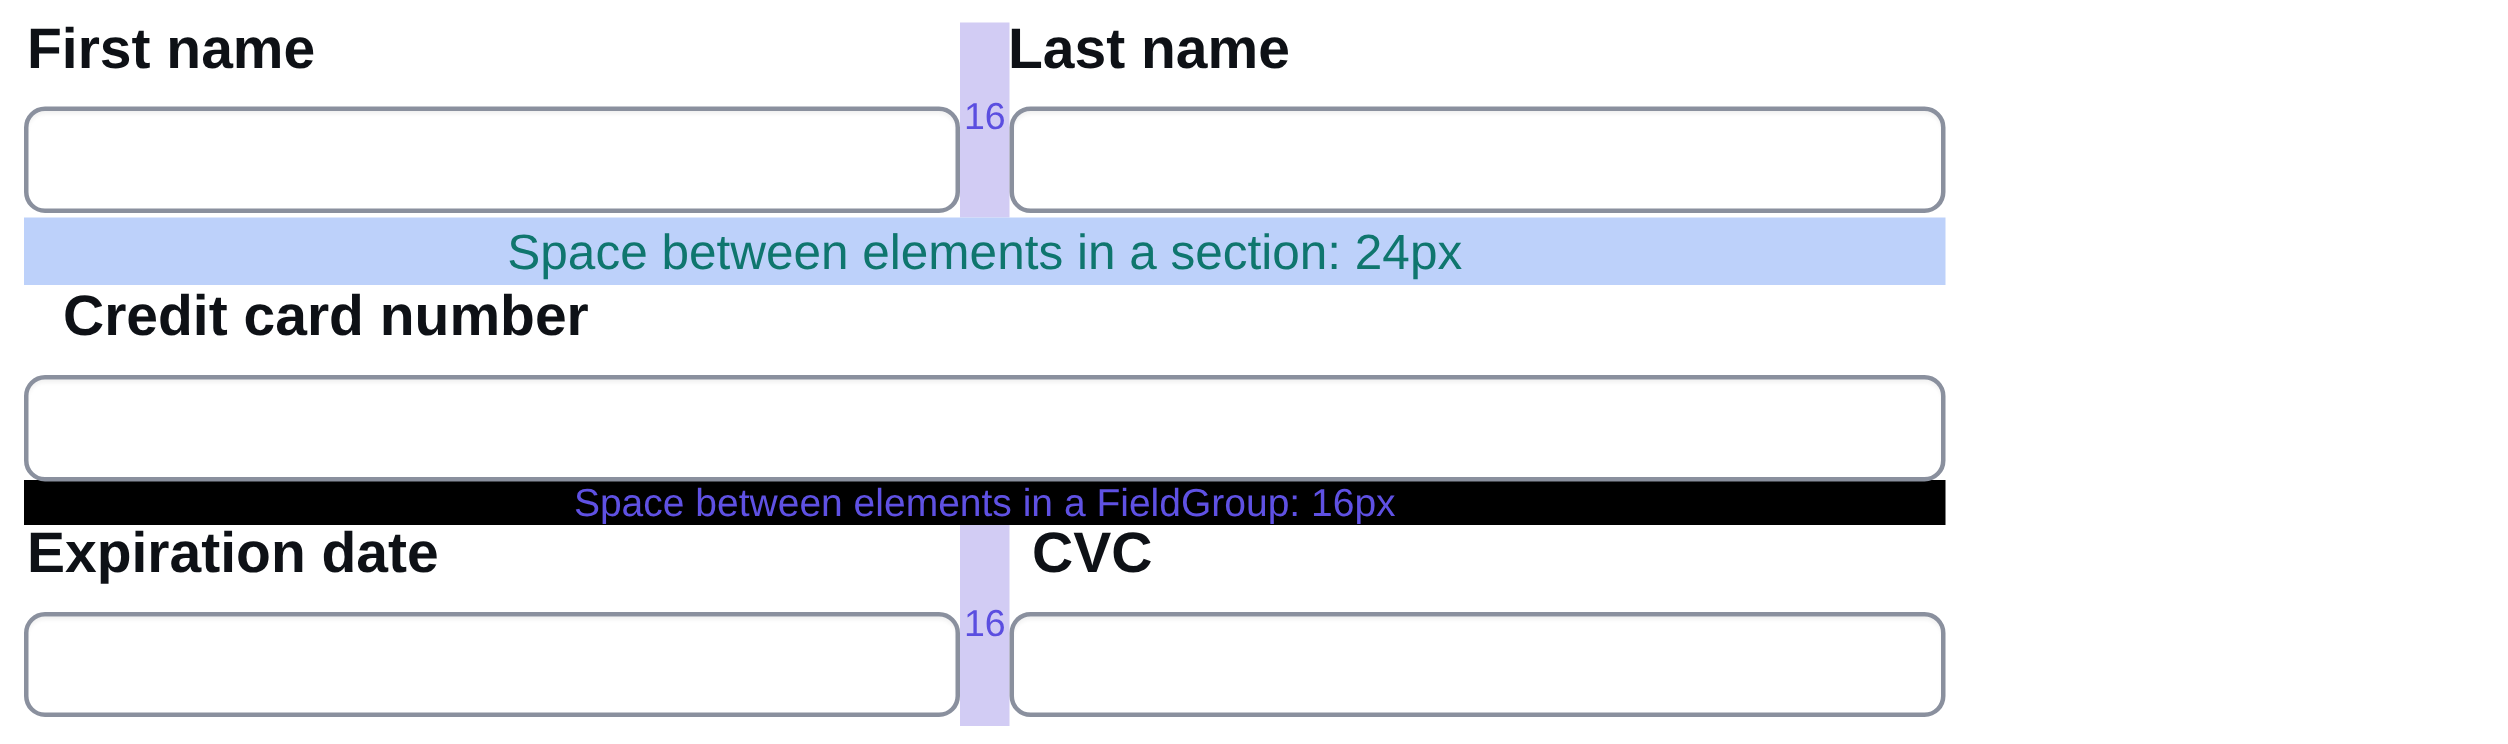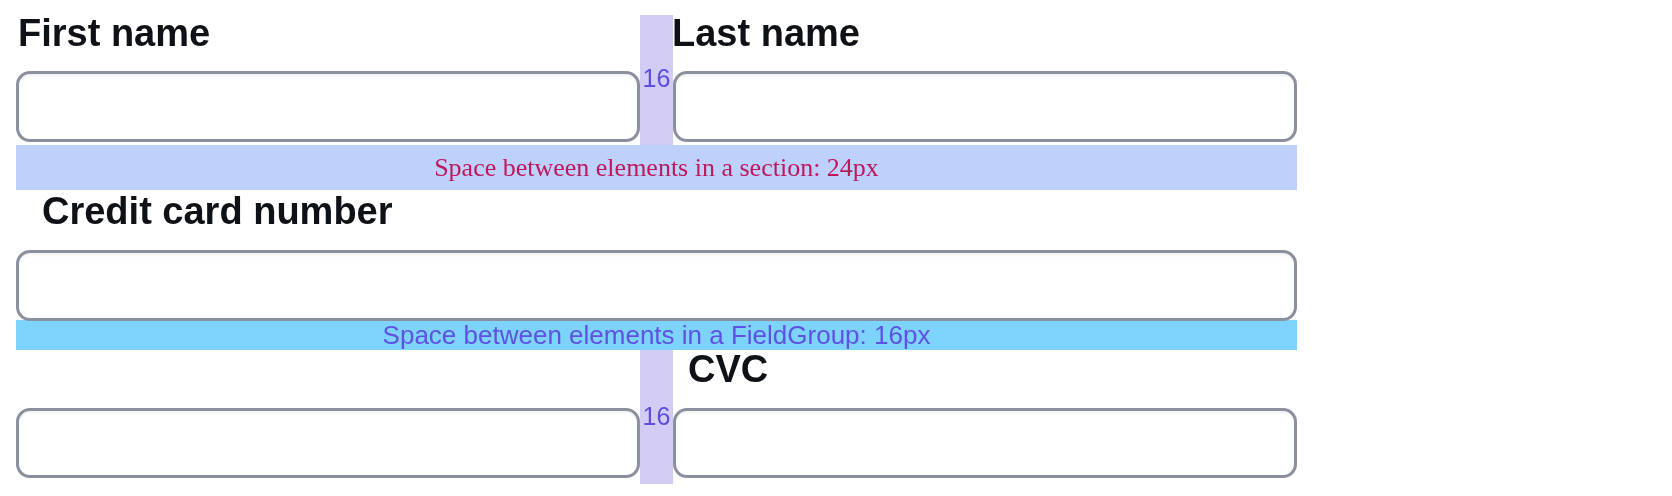--- a/index.html
+++ b/index.html
@@ -24,26 +24,26 @@
   .hband {
     position: absolute;
     left: 16px; width: 1281px;
     display: flex; align-items: center; justify-content: center;
   }
   .section-band {
     top: 145px; height: 45px;
     background: #bdd1fa;
   }
   .section-band span {
-    font-family: Liberation Serif, serif;
-    font-size: 26px; color: #be185d;
+    font-family: Liberation Sans, sans-serif;
+    font-size: 33px; color: #0f766e;
   }
   .fieldgroup-band {
     top: 320px; height: 30px;
-    background: #7dd3fc;
+    background: #000000;
   }
   .fieldgroup-band span {
     font-size: 26px; font-weight: 500; color: #5f51e3;
   }
 
   .gap-num {
     position: absolute;
     left: 640px; width: 33px;
     text-align: center;
     font-size: 25px; font-weight: 500; color: #5b4ee0;
@@ -101,17 +101,18 @@
   </div>
 
   <div class="field-label l-first">First name</div>
   <div class="field-label l-last">Last name</div>
   <input class="text-input i-first" type="text" aria-label="First name" style="">
   <input class="text-input i-last" type="text" aria-label="Last name" style="">
 
   <div class="field-label l-card">Credit card number</div>
   <input class="text-input i-card" type="text" aria-label="Credit card number" style="">
 
+  <div class="field-label l-exp">Expiration date</div>
   <div class="field-label l-cvc">CVC</div>
   <input class="text-input i-exp" type="text" aria-label="Expiration date" style="">
   <input class="text-input i-cvc" type="text" aria-label="CVC" style="">
 
 </div>
 
 </body></html>

